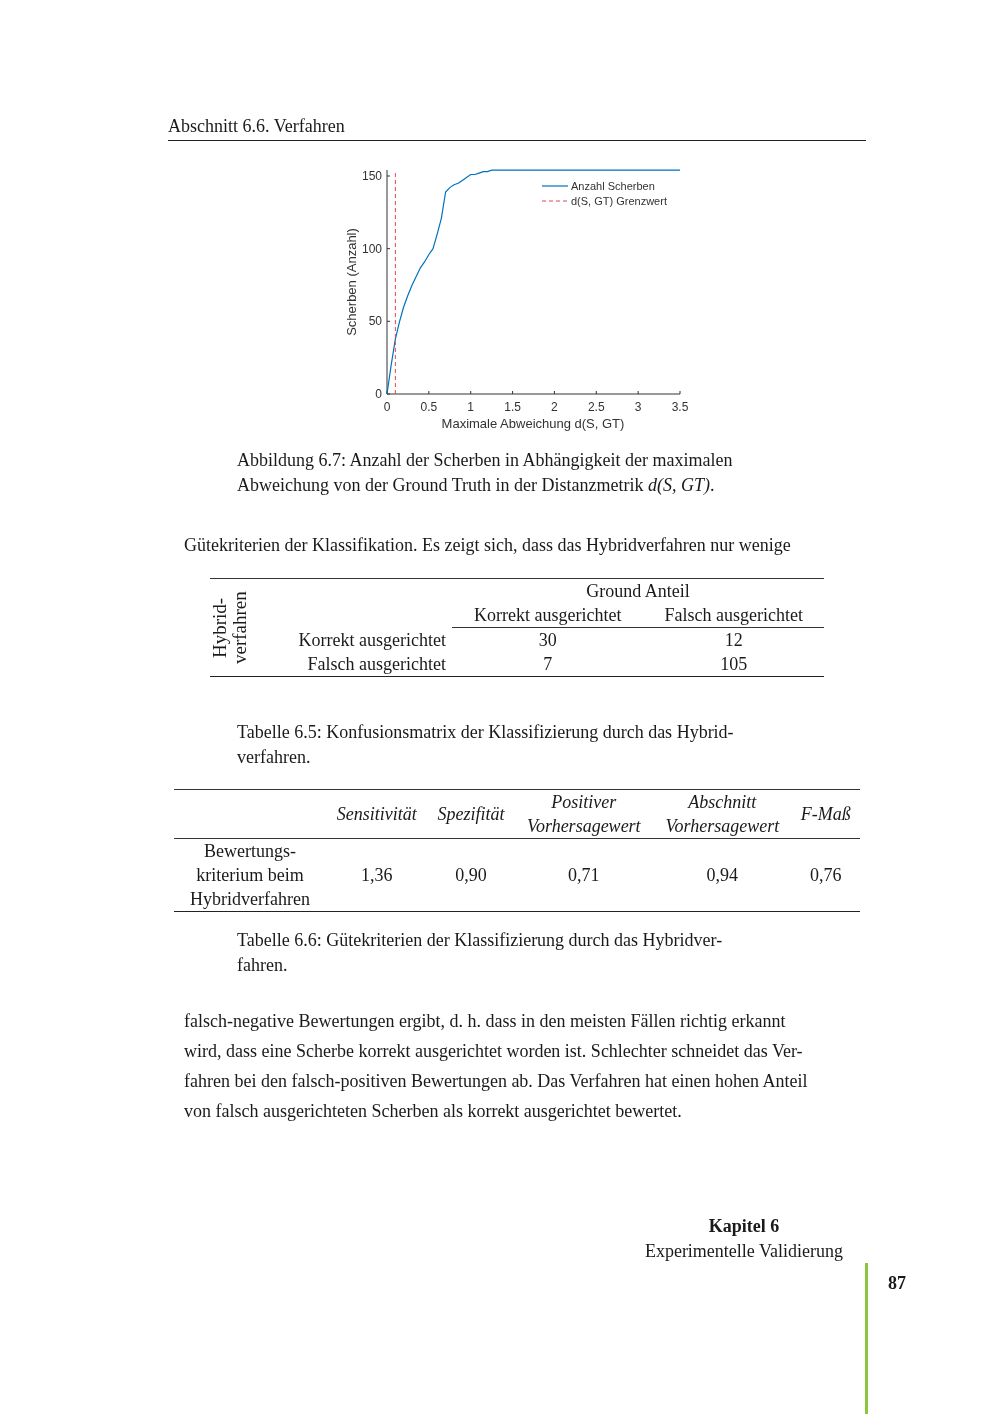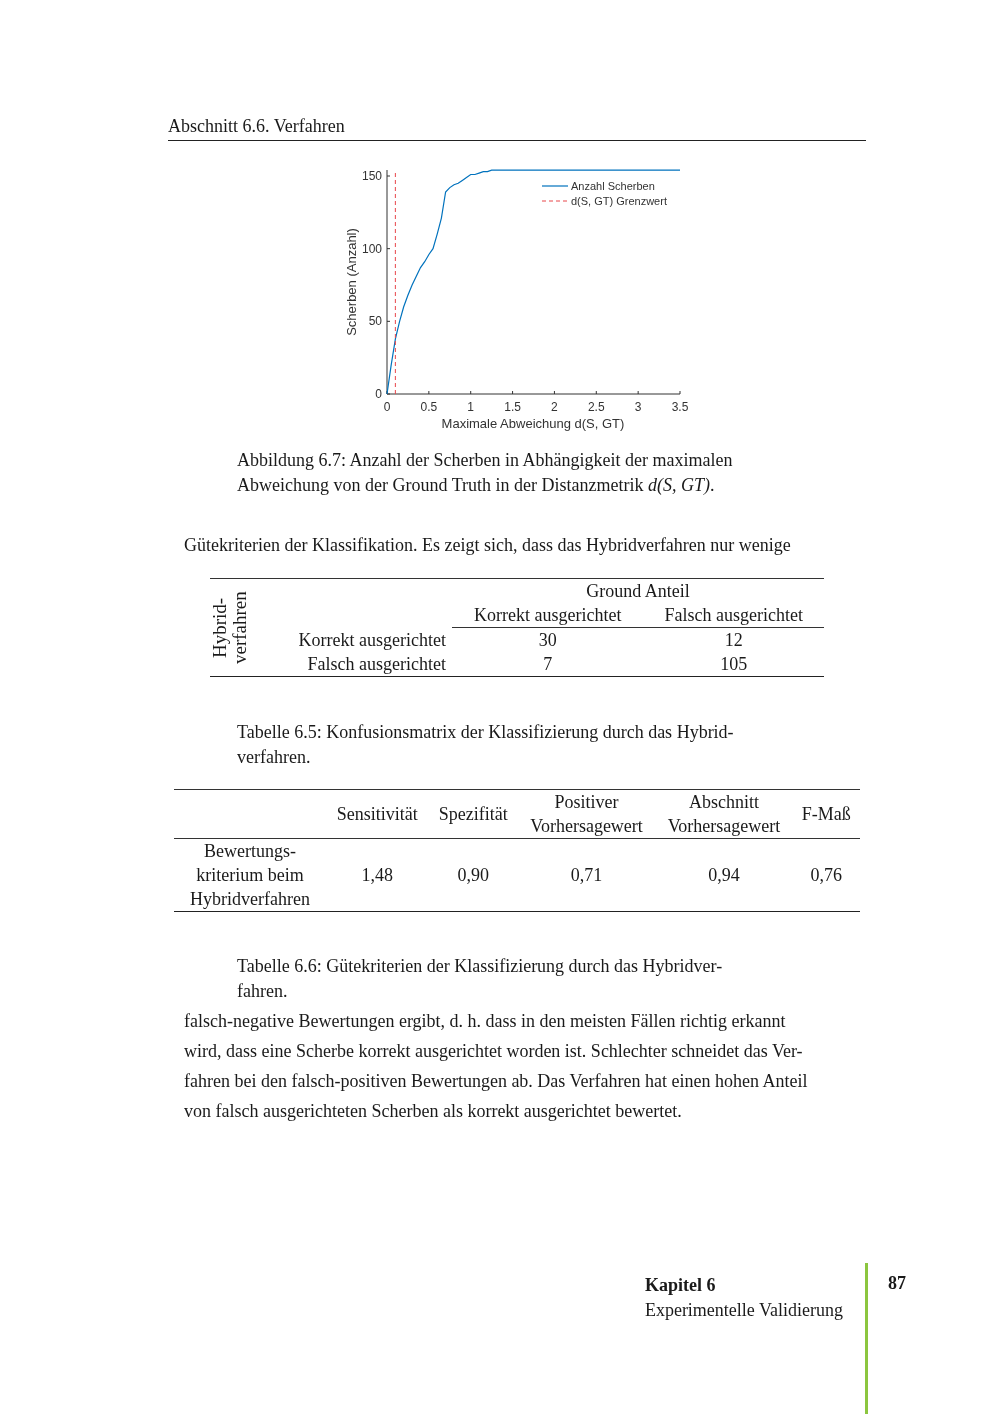--- a/index.html
+++ b/index.html
@@ -9,21 +9,21 @@
   .header { left: 168px; top: 116px; width: 698px; font-size: 18px; }
   .header b { font-weight: normal; }
   .header-rule { left: 168px; top: 140px; width: 698px; height: 0; border-top: 1.5px solid #222; }
   .chart { left: 330px; top: 160px; width: 370px; height: 280px; }
   .chart svg text { font-family: "Liberation Sans", "DejaVu Sans", sans-serif; fill: #333; }
   .caption { font-size: 18px; line-height: 25px; }
   .body-text { font-size: 18px; line-height: 30px; left: 184px; width: 698px; text-align: justify; }
   table.tbl { border-collapse: collapse; font-size: 18px; }
   table.tbl td { padding: 0 6px; line-height: 24px; }
   .rot { writing-mode: vertical-rl; transform: rotate(180deg); text-align: center; line-height: 20px; }
-  .footer-chapter { right: 157px; top: 1273px; text-align: left; font-size: 18px; line-height: 25px; }
+  .footer-chapter { right: 157px; top: 1214px; text-align: center; font-size: 18px; line-height: 25px; }
   .footer-rule { left: 865px; top: 1263px; width: 3px; height: 151px; background: #8cc63f; }
   .page-num { left: 888px; top: 1273px; font-size: 18px; font-weight: bold; }
 </style>
 </head>
 <body>
 
 <div class="abs header">
   <b>Abschnitt 6.6.</b>
   <span>Verfahren</span>
 </div>
@@ -119,52 +119,52 @@
 
 <div class="abs caption" style="left:237px; top:692px; width:580px;margin-top:28px;">
   <div>Tabelle 6.5: Konfusionsmatrix der Klassifizierung durch das Hybrid-</div>
   <div>verfahren.</div>
 </div>
 
 <div class="abs" style="left:174px; top:789px; width:686px;">
   <div style="border-top:1px solid #333;"></div>
   <table class="tbl" style="width:686px; text-align:center;">
     <tbody>
-        <tr style="border-bottom:1px solid #333;">
+        <tr style="border-bottom:1px solid #333;font-style:italic;">
       <td style="width:140px;"></td>
       <td>Sensitivität</td>
       <td>Spezifität</td>
       <td>
             <div>Positiver</div>
             <div>Vorhersagewert</div>
           </td>
       <td>
             <div>Abschnitt</div>
             <div>Vorhersagewert</div>
           </td>
       <td>F-Maß</td>
     </tr>
     <tr>
       <td>
         <div>Bewertungs-</div>
         <div>kriterium beim</div>
         <div>Hybridverfahren</div>
       </td>
-      <td>1,48</td>
+      <td>1,36</td>
       <td>0,90</td>
       <td>0,71</td>
       <td>0,94</td>
       <td>0,76</td>
     </tr>
   </tbody>
     </table>
   <div style="border-top:1.5px solid #222;"></div>
 </div>
 
-<div class="abs caption" style="left:237px; top:928px; width:580px;margin-top:26px;">
+<div class="abs caption" style="left:237px; top:928px; width:580px;">
   <div>Tabelle 6.6: Gütekriterien der Klassifizierung durch das Hybridver-</div>
   <div>fahren.</div>
 </div>
 
 <div class="abs body-text" style="top:1006px;">
   <div>falsch-negative Bewertungen ergibt, d. h.  dass in den meisten Fällen richtig erkannt</div>
   <div>wird, dass eine Scherbe korrekt ausgerichtet worden ist. Schlechter schneidet das Ver-</div>
   <div>fahren bei den falsch-positiven Bewertungen ab. Das Verfahren hat einen hohen Anteil</div>
   <div>von falsch ausgerichteten Scherben als korrekt ausgerichtet bewertet.</div>
 </div>

